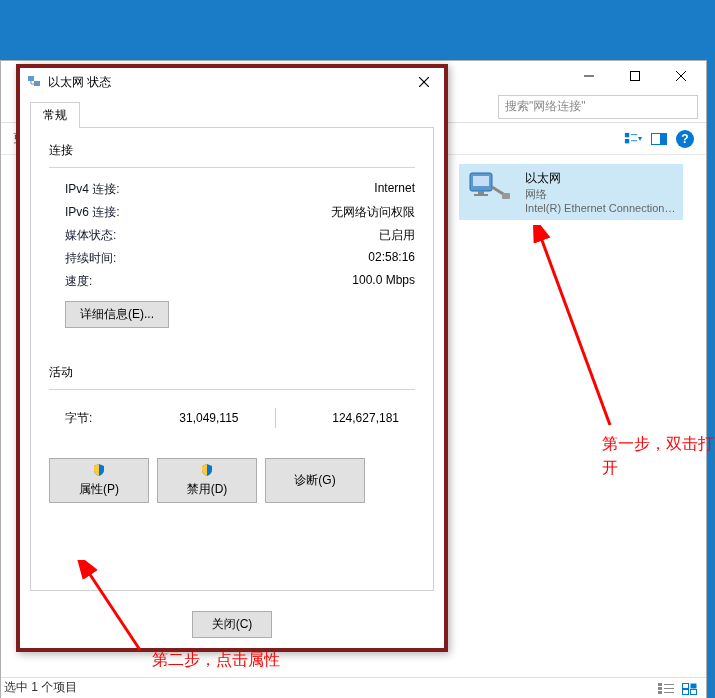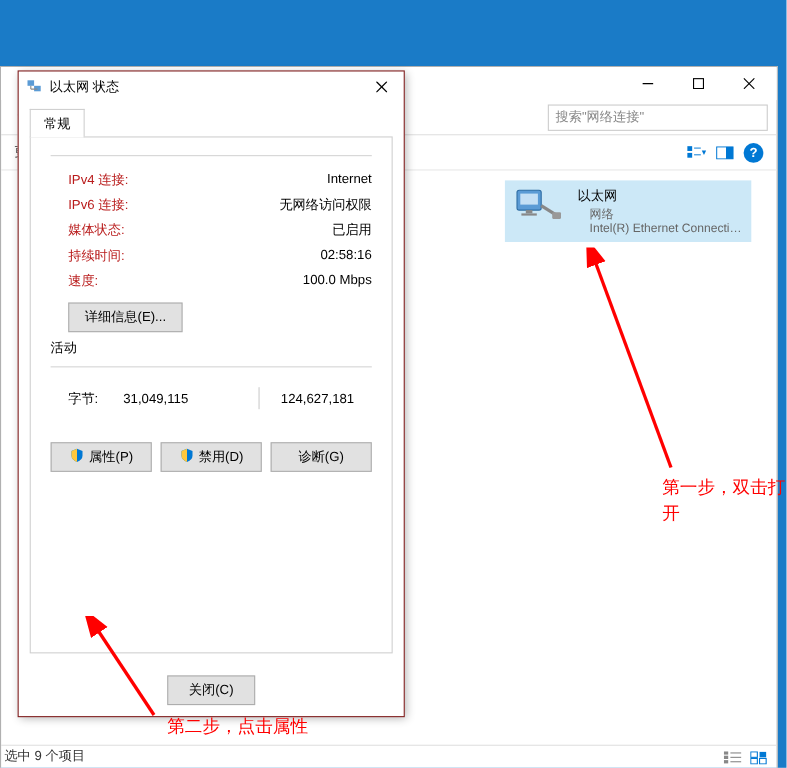--- a/index.html
+++ b/index.html
@@ -114,21 +114,21 @@
     .network-icon {
       width: 48px;
       height: 40px;
       display: flex;
       align-items: center;
       justify-content: center;
       flex-shrink: 0;
     }
     .network-text { flex: 1; overflow: hidden; }
     .network-name { font-size: 12px; }
-    .network-sub { font-size: 11px; color: #666; white-space: nowrap; overflow: hidden; text-overflow: ellipsis; margin-left: 11px; }
+    .network-sub { font-size: 11px; color: #666; white-space: nowrap; overflow: hidden; text-overflow: ellipsis; }
     .statusbar {
       position: absolute;
       bottom: 0;
       left: 0;
       right: 0;
       height: 22px;
       border-top: 1px solid #e0e0e0;
       display: flex;
       align-items: center;
       justify-content: flex-end;
@@ -136,24 +136,24 @@
       gap: 8px;
       font-size: 11px;
       color: #666;
     }
     
     
     .dialog {
       position: absolute;
       left: 16px;
       top: 64px;
-      width: 352px;
+      width: 432px;
       height: 588px;
       background: #fff;
-      border: 1px solid #7f1d1d;
+      border: 4px solid #7f1d1d;
       box-shadow: 2px 2px 8px rgba(0,0,0,0.3);
       display: flex;
       flex-direction: column;
     }
     .dialog-titlebar {
       height: 28px;
       display: flex;
       align-items: center;
       padding: 0 6px;
       gap: 6px;
@@ -202,42 +202,43 @@
       border: none;
       border-top: 1px solid #d4d4d4;
       margin: 2px 0 10px 0;
     }
     .conn-row {
       display: flex;
       justify-content: space-between;
       padding: 3px 0 3px 16px;
       font-size: 12px;
     }
-    .conn-label { color: #b91c1c; }
+    .conn-label { color: #0f172a; }
     .conn-value { color: #000; }
     .details-btn-row {
       padding: 8px 0 6px 16px;
     }
     .btn {
       background: #e1e1e1;
       border: 1px solid #adadad;
       padding: 4px 14px;
       font-size: 12px;
       font-family: inherit;
     }
     .shield-btn {
       display: inline-flex;
-      align-items: flex-start;
+      align-items: center;
       gap: 4px;
+      flex-direction: column;
     }
     .shield {
       width: 14px; height: 14px;
     }
     
-    .activity-section { }
+    .activity-section { margin-top: 30px; }
     .activity-header {
       display: flex;
       align-items: center;
       justify-content: space-between;
       padding: 0 16px;
       margin-top: 14px;
     }
     .activity-col {
       width: 110px;
       text-align: center;
@@ -256,21 +257,21 @@
     }
     .activity-dashes.left { left: -30px; }
     .activity-dashes.right { right: -30px; }
     .bytes-row {
       display: flex;
       align-items: center;
       padding: 8px 16px 0 16px;
       margin-top: 6px;
     }
     .bytes-label { width: 50px; }
-    .bytes-sent { flex: 1; text-align: left; padding-right: 36px; }
+    .bytes-sent { flex: 1; text-align: right; padding-right: 36px; }
     .bytes-divider { width: 1px; height: 20px; background: #ccc; }
     .bytes-recv { flex: 1; text-align: right; }
     
     .action-row {
       display: flex;
       gap: 8px;
       margin-top: 30px;
     }
     .action-row .btn { width: 100px; text-align: center; justify-content: center; }
     
@@ -398,21 +399,21 @@
       </svg>
     <svg width="16" height="12" viewBox="0 0 16 12">
         <rect x="0.5" y="0.5" width="6" height="5" fill="none" stroke="#0078d4"></rect>
         <rect x="8.5" y="0.5" width="6" height="5" fill="#0078d4"></rect>
         <rect x="0.5" y="6.5" width="6" height="5" fill="none" stroke="#0078d4"></rect>
         <rect x="8.5" y="6.5" width="6" height="5" fill="none" stroke="#0078d4"></rect>
       </svg>
   </div>
 </div>
 
-<div class="status-text-bottom">选中 9 个项目</div>
+<div class="status-text-bottom">选中 1 个项目</div>
 
 <div class="dialog">
   <div class="dialog-titlebar">
     <span class="dialog-icon">
       <svg width="16" height="16" viewBox="0 0 16 16">
           <rect x="2" y="2" width="6" height="5" fill="#5b9bd5"></rect>
           <rect x="8" y="7" width="6" height="5" fill="#5b9bd5"></rect>
           <line x1="5" y1="7" x2="5" y2="10" stroke="#888"></line>
           <line x1="5" y1="10" x2="11" y2="10" stroke="#888"></line>
         </svg>
@@ -424,20 +425,21 @@
           <line x1="10" y1="0" x2="0" y2="10" stroke="#000" stroke-width="1.2"></line>
         </svg>
     </div>
   </div>
   <div class="tab-area">
     <div class="tabs">
       <div class="tab">常规</div>
     </div>
     <div class="tab-content">
 
+      <div class="section-title">连接</div>
       <hr class="section-divider">
 
       <div class="conn-row">
         <span class="conn-label">IPv4 连接:</span>
         <span class="conn-value">Internet</span>
       </div>
       <div class="conn-row">
         <span class="conn-label">IPv6 连接:</span>
         <span class="conn-value">无网络访问权限</span>
       </div>

